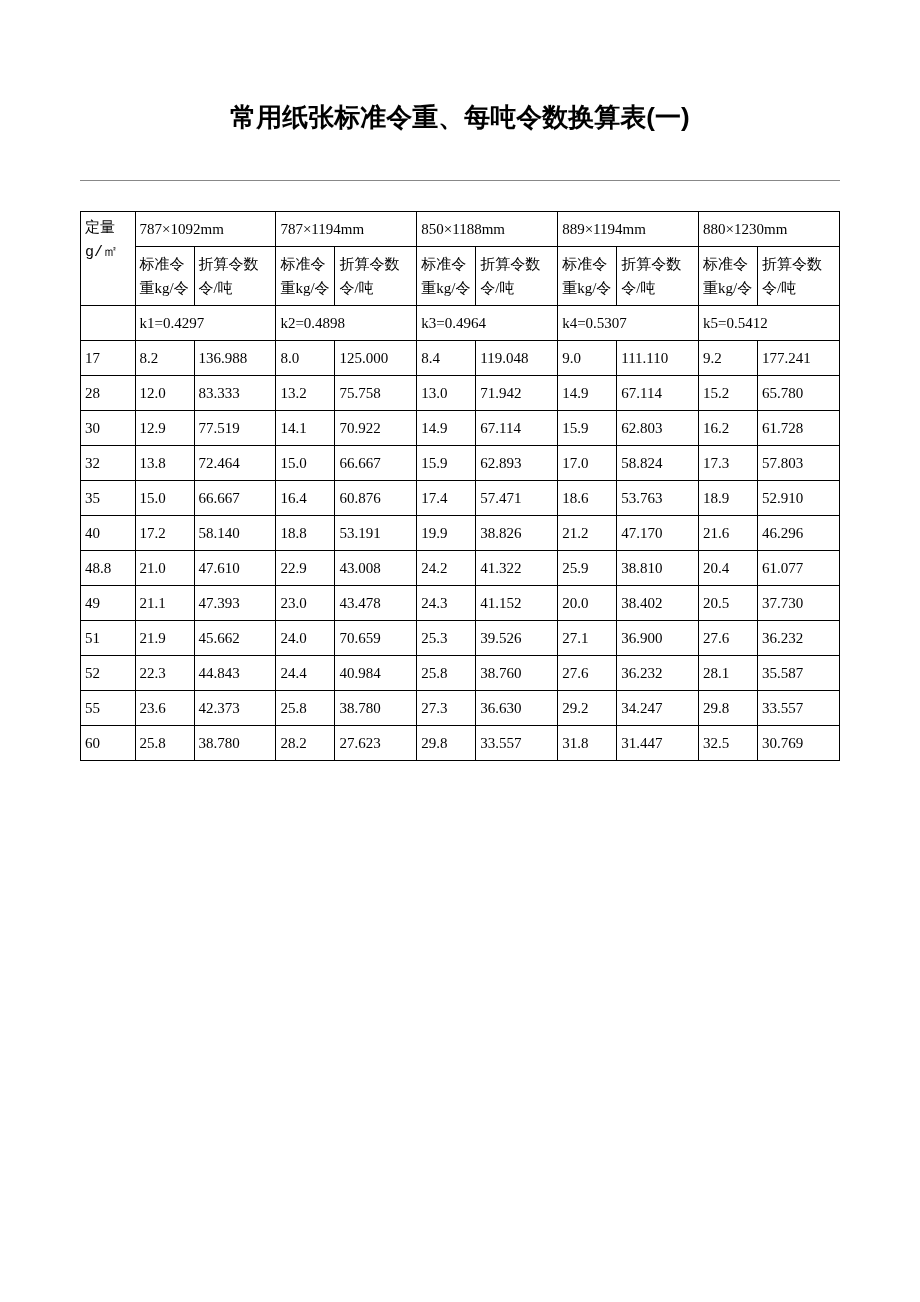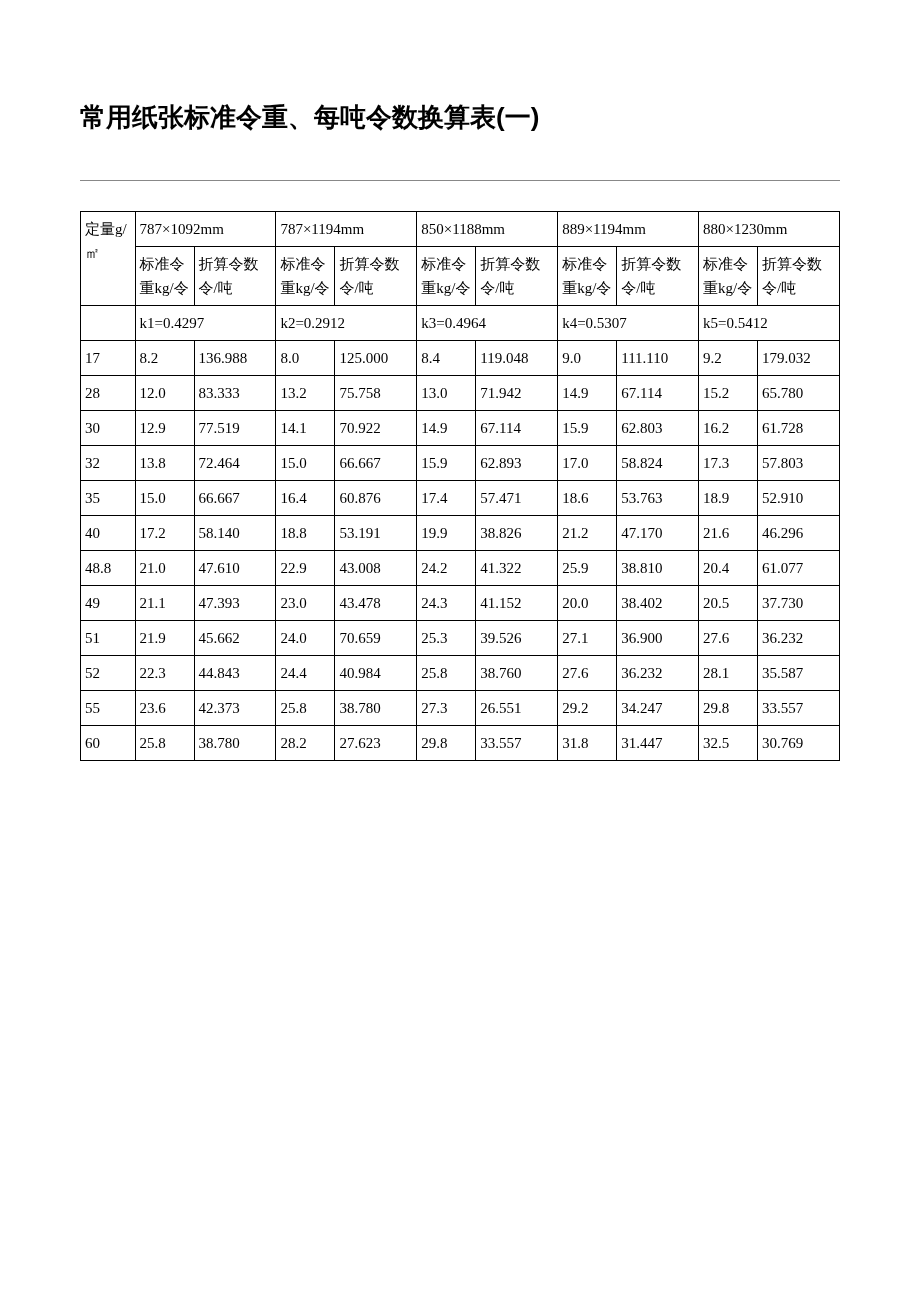--- a/index.html
+++ b/index.html
@@ -8,21 +8,21 @@
       box-sizing: border-box;
     }
     body {
       background: #fff;
       font-family: "SimSun", "宋体", serif;
       width: 920px;
       height: 1302px;
       padding: 100px 80px;
     }
     h1 {
-      text-align: left;
+      text-align: center;
       font-size: 26px;
       font-weight: bold;
       font-family: "SimHei", "黑体", sans-serif;
       margin-bottom: 45px;
     }
     hr {
       border: none;
       border-top: 1px solid #888;
       margin-bottom: 30px;
     }
@@ -34,20 +34,21 @@
     td, th {
       border: 1px solid #000;
       padding: 5px 4px;
       text-align: left;
       vertical-align: top;
       font-weight: normal;
       line-height: 1.6;
     }
     .col-label {
       width: 48px;
+      font-family: Liberation Mono, monospace;
     }
     .col-kg {
       width: 52px;
       margin-top: 17px;
     }
     .col-ling {
       width: 72px;
       margin-top: 6px;
     }
   </style>
@@ -75,39 +76,39 @@
     <td class="col-kg">标准令重kg/令</td>
     <td class="col-ling">折算令数令/吨</td>
     <td class="col-kg">标准令重kg/令</td>
     <td class="col-ling">折算令数令/吨</td>
     <td class="col-kg">标准令重kg/令</td>
     <td class="col-ling">折算令数令/吨</td>
   </tr>
   <tr>
     <td></td>
     <td colspan="2">k1=0.4297</td>
-    <td colspan="2">k2=0.2912</td>
+    <td colspan="2">k2=0.4898</td>
     <td colspan="2">k3=0.4964</td>
     <td colspan="2">k4=0.5307</td>
     <td colspan="2">k5=0.5412</td>
   </tr>
   </tbody>
     <tbody id="data-rows">
       <tr>
         <td>17</td>
         <td>8.2</td>
         <td>136.988</td>
         <td>8.0</td>
         <td>125.000</td>
         <td>8.4</td>
         <td>119.048</td>
         <td>9.0</td>
         <td>111.110</td>
         <td>9.2</td>
-        <td>179.032</td>
+        <td>177.241</td>
       </tr>
       <tr>
         <td>28</td>
         <td>12.0</td>
         <td>83.333</td>
         <td>13.2</td>
         <td>75.758</td>
         <td>13.0</td>
         <td>71.942</td>
         <td>14.9</td>
@@ -219,21 +220,21 @@
         <td>28.1</td>
         <td>35.587</td>
       </tr>
       <tr>
         <td>55</td>
         <td>23.6</td>
         <td>42.373</td>
         <td>25.8</td>
         <td>38.780</td>
         <td>27.3</td>
-        <td>26.551</td>
+        <td>36.630</td>
         <td>29.2</td>
         <td>34.247</td>
         <td>29.8</td>
         <td>33.557</td>
       </tr>
       <tr>
         <td>60</td>
         <td>25.8</td>
         <td>38.780</td>
         <td>28.2</td>

